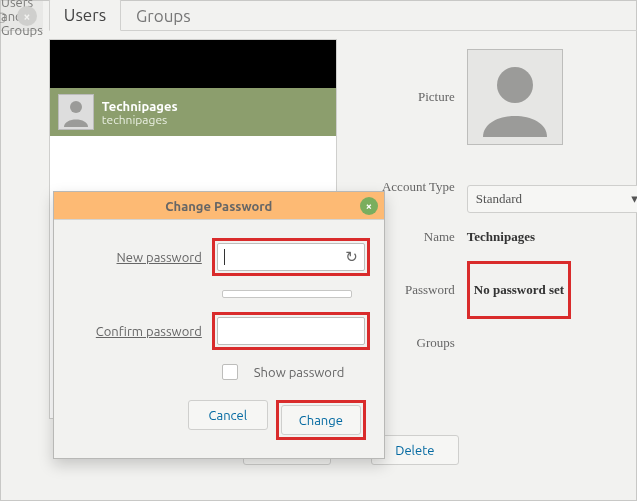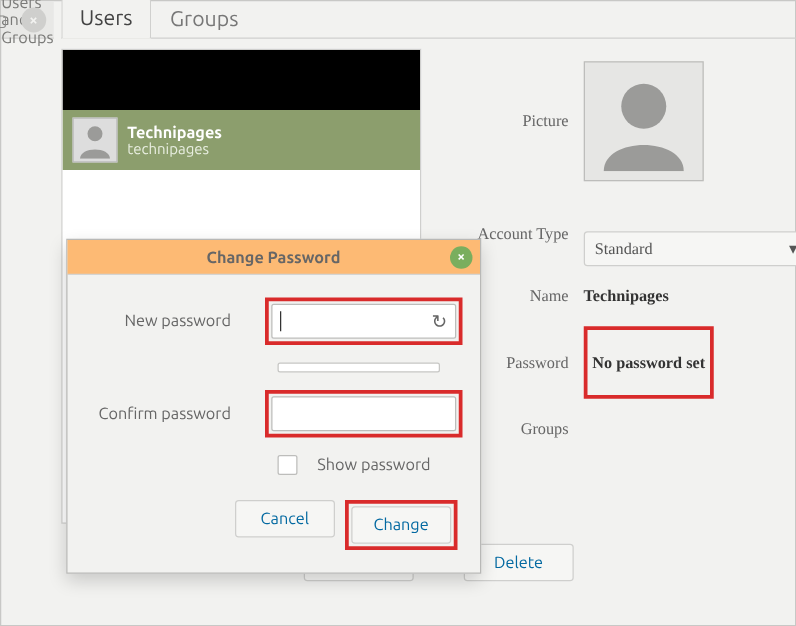--- a/index.html
+++ b/index.html
@@ -224,23 +224,24 @@
     padding: 18px 14px 18px 14px;
   }
   .form-row {
     display: flex;
     align-items: center;
     margin-bottom: 14px;
   }
   .form-row .flabel {
     width: 144px;
     text-align: right;
-    padding-right: 27px;
+    padding-right: 10px;
     color: #666;
     font-size: 13px;
+    text-decoration: underline;
   }
   .input-wrap {
     flex: 1;
     display: flex;
     align-items: center;
   }
   .text-input {
     flex: 1;
     height: 28px;
     background: #fff;

